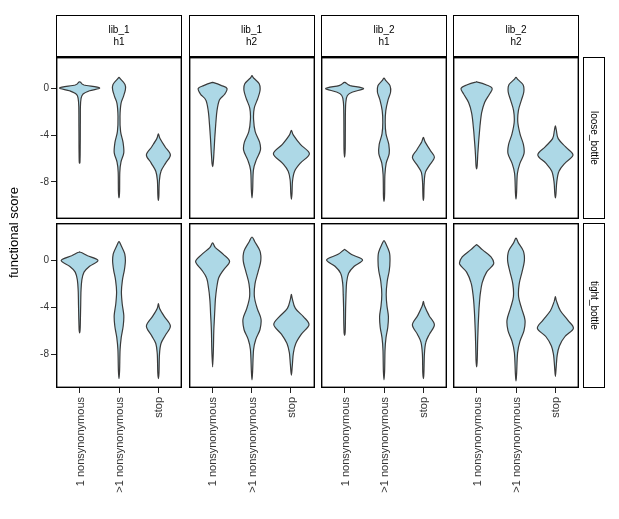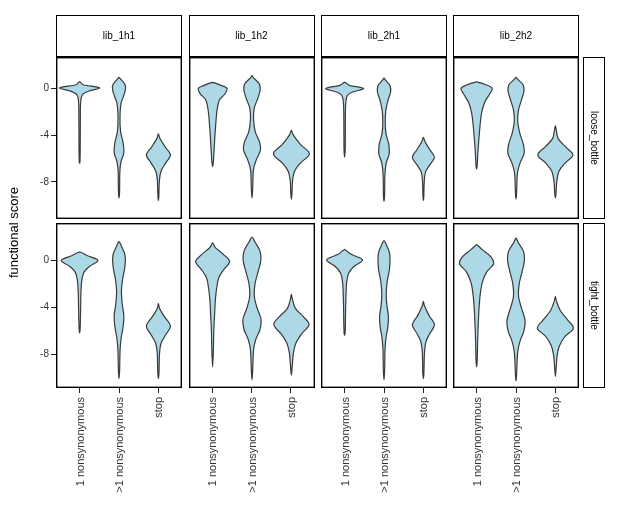--- a/index.html
+++ b/index.html
@@ -1,19 +1,19 @@
 <!DOCTYPE html>
 <html><head>
 <meta charset="utf-8">
 <style>
   html,body{margin:0;padding:0;background:#fff;}
   #fig{position:relative;width:619px;height:519px;background:#fff;overflow:hidden;
        font-family:"Liberation Sans","DejaVu Sans",sans-serif;}
   .strip{position:absolute;box-sizing:border-box;background:#fff;border:1.4px solid #000;
-         display:flex;flex-direction:row;align-items:center;justify-content:center;
+         display:flex;flex-direction:column;align-items:center;justify-content:center;
          font-size:10px;line-height:12px;color:#000;}
   .rstrip{flex-direction:row;}
   .vtext-down{writing-mode:vertical-rl;}
   .vtext-up{writing-mode:vertical-rl;transform:rotate(180deg);}
   .panelsvg{position:absolute;overflow:visible;}
   .tickmark{position:absolute;background:#222;}
   .ylab{position:absolute;font-size:10px;color:#333;text-align:right;}
   .xlabwrap{position:absolute;display:flex;justify-content:center;font-size:11px;color:#333;}
   .ytitle-wrap{position:absolute;left:2px;top:68px;height:330px;width:22px;
                display:flex;align-items:center;justify-content:center;}

